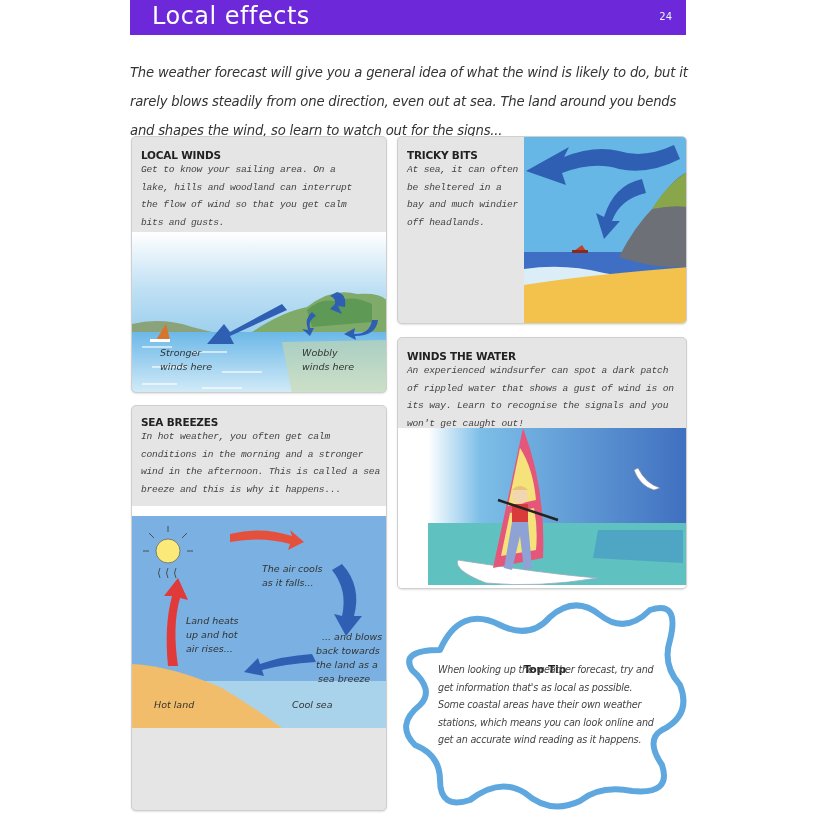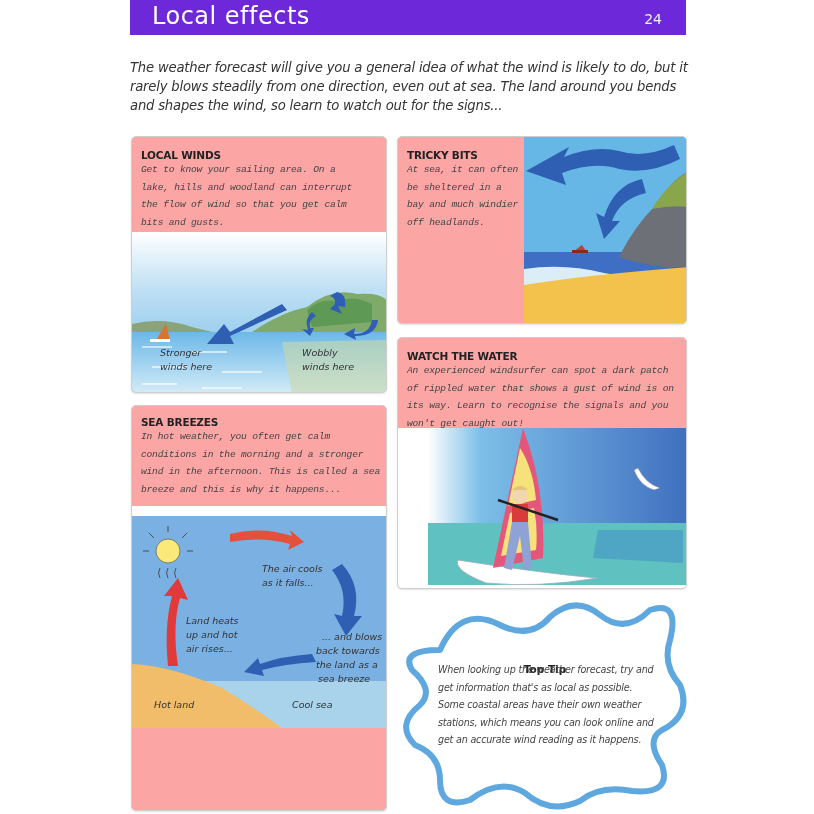--- a/index.html
+++ b/index.html
@@ -9,33 +9,33 @@
   .header-bar {
     position: absolute; left: 130px; top: 0; width: 556px; height: 35px;
     background: #6d28d9;
   }
   .header-title {
     position: absolute; left: 22px; top: 2px;
     font-size: 24px; color: #ffffff; letter-spacing: 0.5px;
     font-family: "DejaVu Sans", sans-serif; font-weight: normal;
   }
   .page-num {
-    position: absolute; right: 24px; top: 11px;
-    font-size: 14px; color: #e6f6f7; text-align: center;
+    position: absolute; right: 14px; top: 11px;
+    font-size: 10px; color: #e6f6f7; text-align: center;
   }
 
   .intro {
     position: absolute; left: 130px; top: 58px; width: 560px;
-    font-size: 13.2px; line-height: 19px; color: #333;
+    font-size: 13.2px; line-height: 29px; color: #333;
     font-family: "DejaVu Sans", sans-serif; font-style: italic;
     letter-spacing: -0.2px;
   }
 
   .panel {
-    position: absolute; background: #fca5a5;
+    position: absolute; background: #e5e5e5;
     border: 1px solid #cfcfcf; border-radius: 5px;
     box-shadow: 0 1px 2px rgba(0,0,0,0.12);
     overflow: hidden;
     padding-left: 32px;
   }
   .panel-title {
     font-size: 10.5px; font-weight: bold; color: #222;
     font-family: "DejaVu Sans", sans-serif; letter-spacing: -0.2px;
   }
   .panel-text {
@@ -147,21 +147,21 @@
     <path d="M128 72 Q145 45 164 35 L164 70 Q148 68 128 72 Z" fill="#8aa64a"></path>
     <path d="M150 8 Q120 22 95 14 Q70 8 40 20 L45 10 L2 34 L42 48 L38 36 Q70 24 95 32 Q125 38 156 22 Z" fill="#2f5fb3"></path>
     <path d="M118 42 Q90 48 80 80 L72 76 L80 102 L96 84 L88 84 Q96 62 122 56 Z" fill="#2f5fb3"></path>
     <path d="M50 114 L58 108 L62 114 Z" fill="#c0432d"></path>
     <rect x="48" y="113" width="16" height="3" fill="#8a2a1d"></rect>
   </svg>
 </div>
 
 <div class="panel" id="watch-water">
   <div class="txt">
-    <div class="panel-title">WATCH THE WATER</div>
+    <div class="panel-title">WINDS THE WATER</div>
     <div class="panel-text">An experienced windsurfer can spot a dark patch of rippled water that shows a gust of wind is on its way. Learn to recognise the signals and you won't get caught out!</div>
   </div>
   <svg class="art" viewBox="0 0 290 162" width="290" height="162">
     <defs>
       <linearGradient id="wwsky" x1="0" y1="0" x2="1" y2="0">
         <stop offset="0" stop-color="#ffffff"></stop>
         <stop offset="0.2" stop-color="#7dbfe8"></stop>
         <stop offset="1" stop-color="#3f6fbf"></stop>
       </linearGradient>
     </defs>

